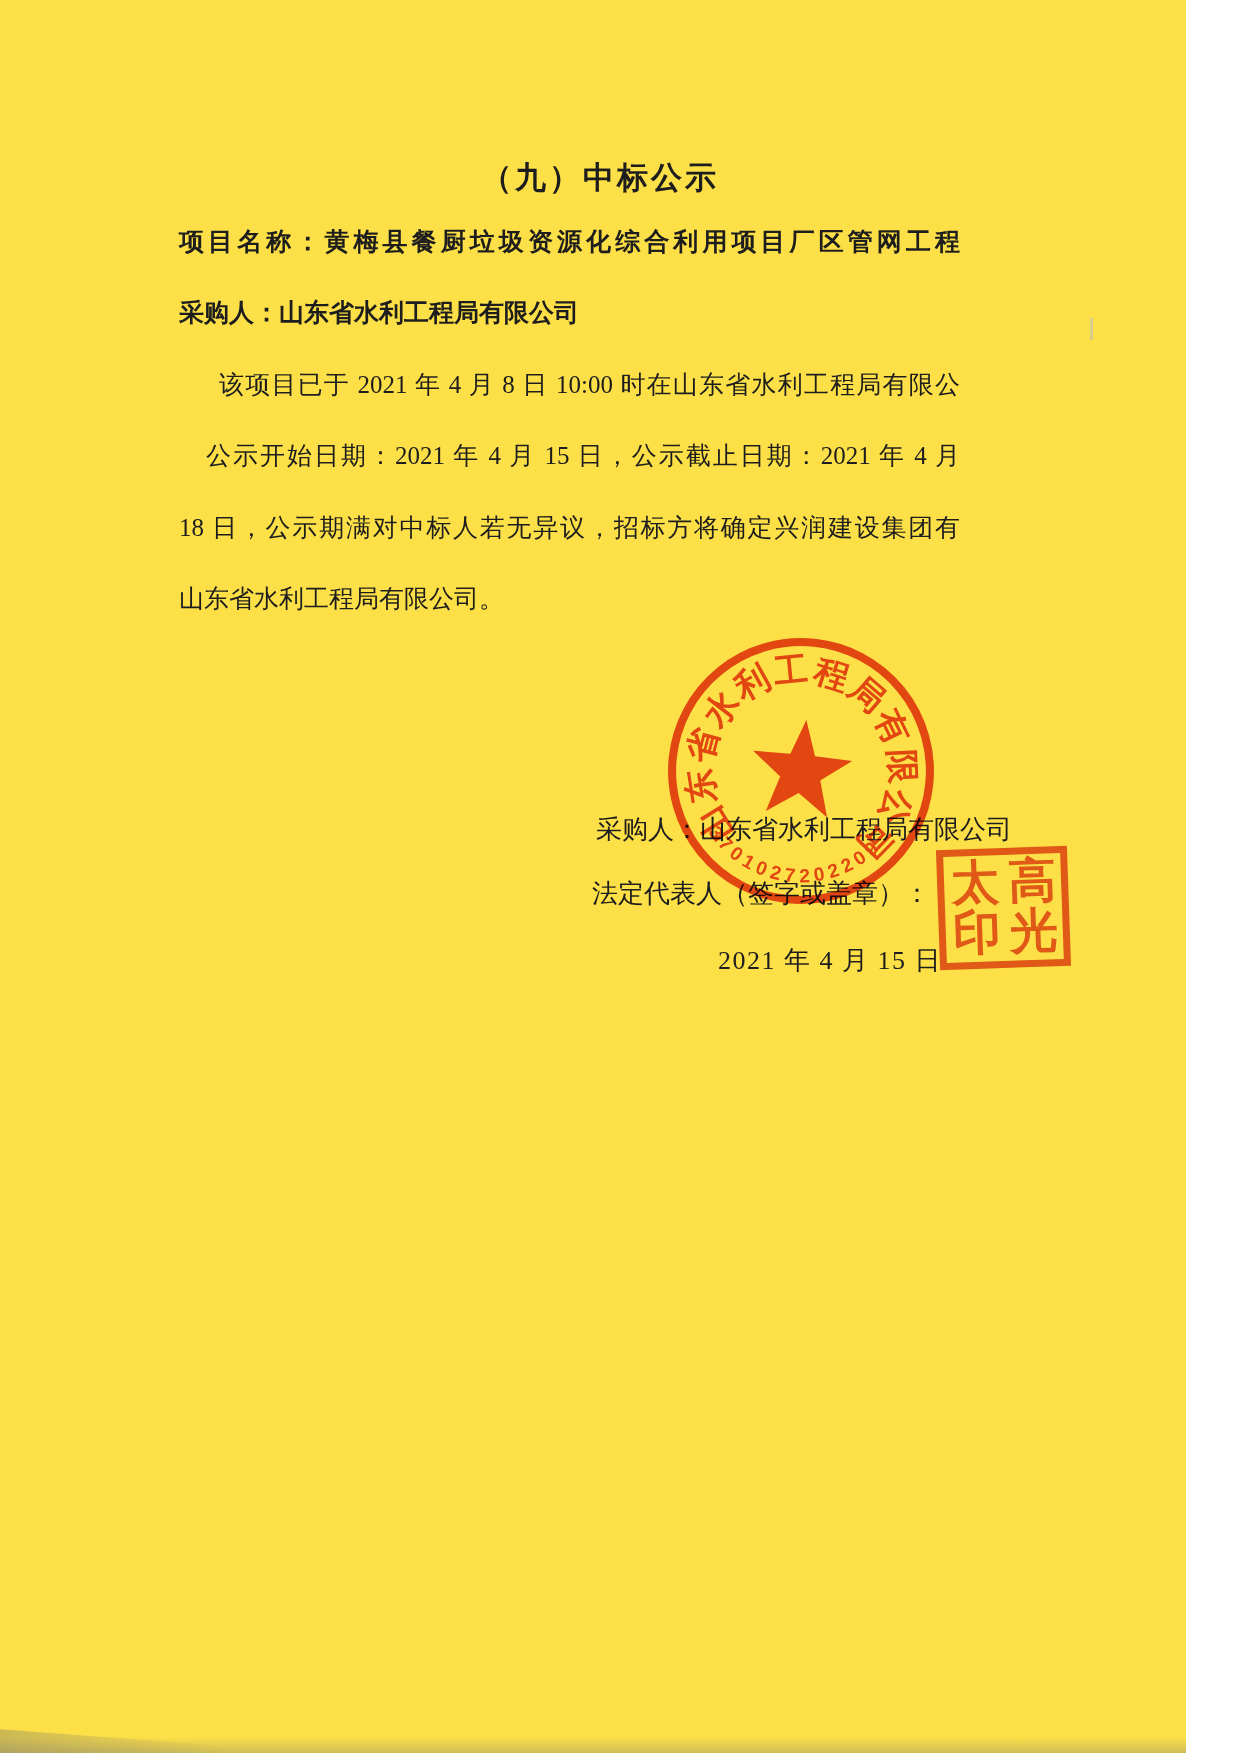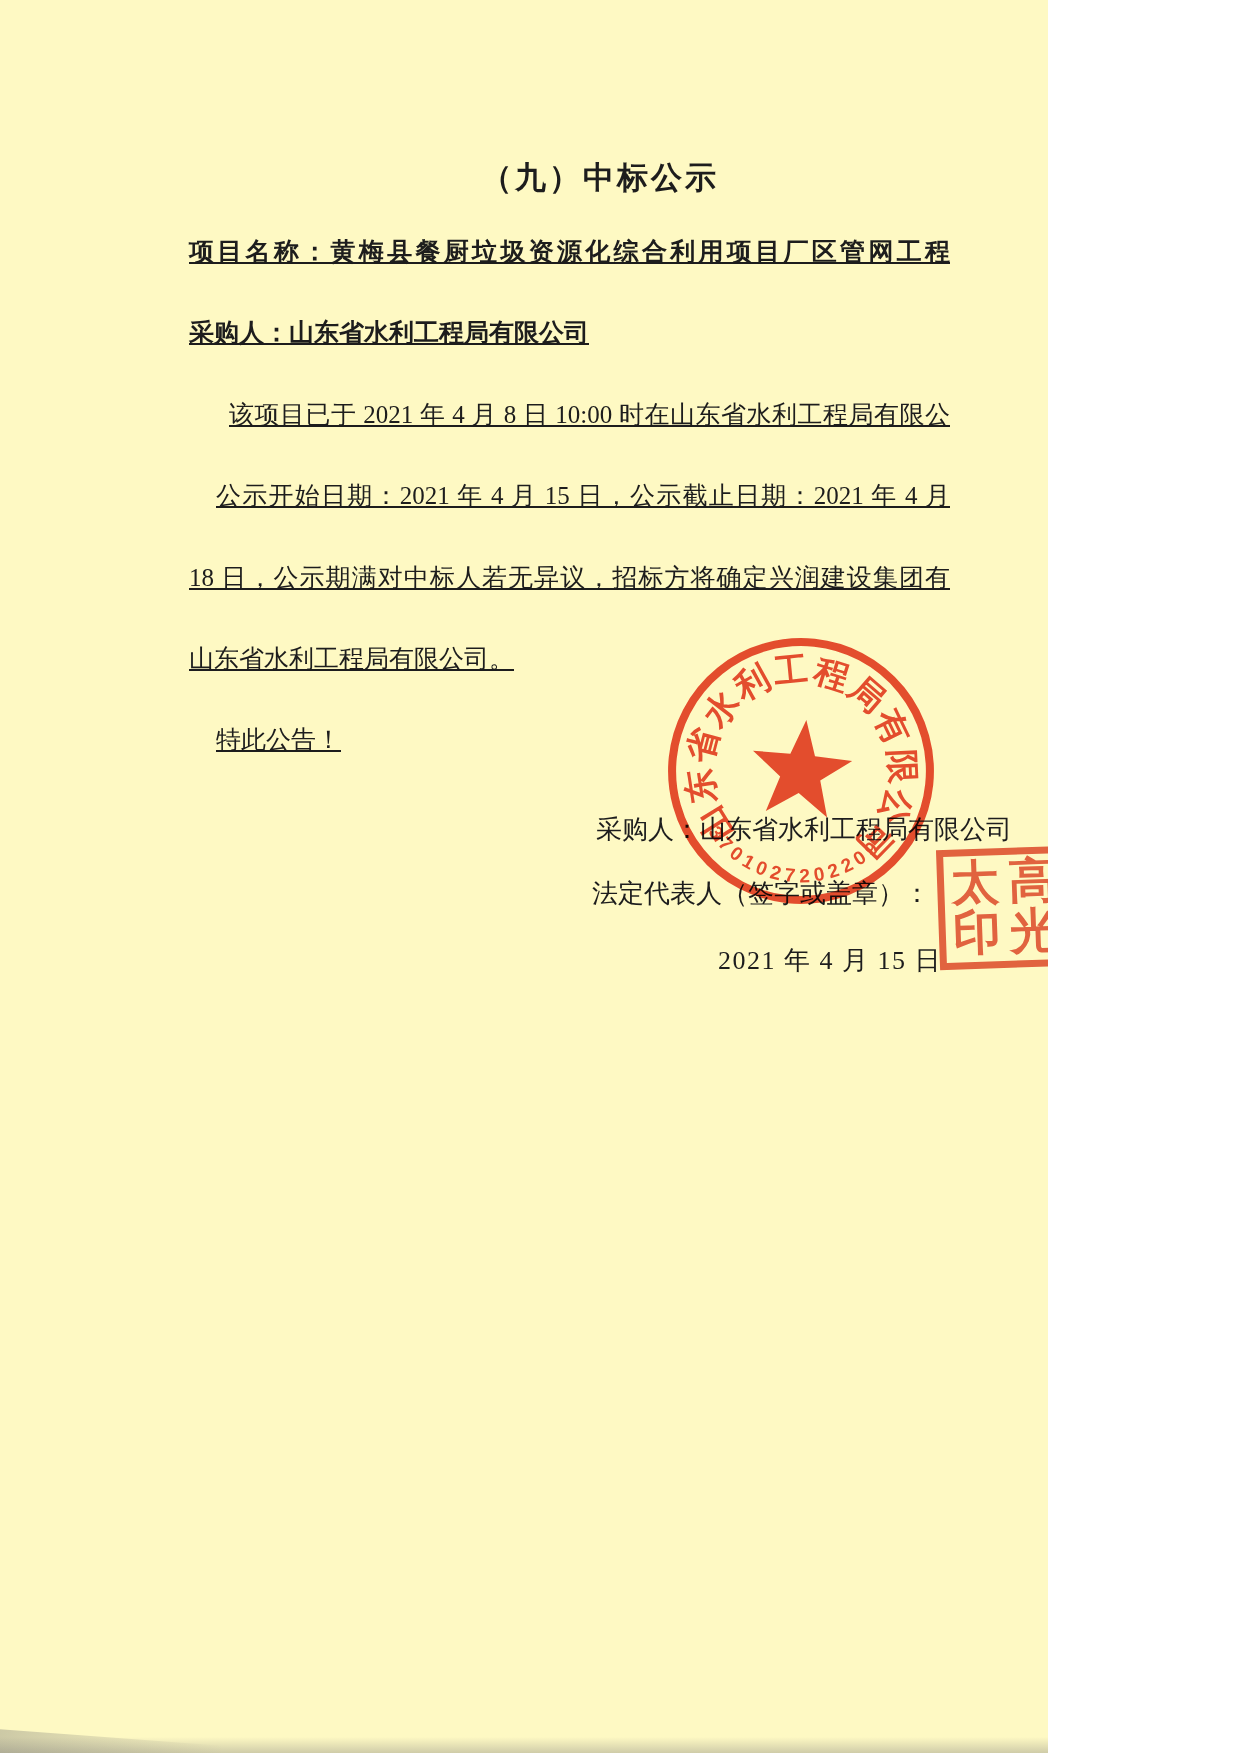--- a/index.html
+++ b/index.html
@@ -1,37 +1,36 @@
 <!DOCTYPE html>
 <html><head>
 <meta charset="utf-8">
 <style>
   html,body{margin:0;padding:0;}
   .page{
     position:relative;
-    width:1048px;height:1753px;
-    background:#fef9c3;
+    width:1186px;height:1753px;
+    background:#fde047;
     overflow:hidden;
     font-family:"Liberation Serif","DejaVu Serif",serif;
     color:#1d1d1d;
   }
   .title{
     position:absolute;left:0;top:136px;width:1200px;
     text-align:center;
     font-size:31px;font-weight:700;letter-spacing:3px;
   }
   .body-block{
     position:absolute;left:173px;top:203px;width:793px;
     font-size:25px;
   }
   .body-block p{
-    margin:16px;padding:0;
+    margin:6px;padding:0;
     height:65.4px;line-height:65.4px;
     white-space:nowrap;
-    text-decoration:underline;
   }
   .body-block p.jf{
     white-space:normal;
     text-align:justify;text-align-last:justify;
   }
   .semibold{font-weight:600;}
   .ind-lg{text-indent:40px;}
   .ind-sm{text-indent:27px;}
   .sig-line{position:absolute;font-size:26px;white-space:nowrap;}
   .sig-purchaser{left:596px;top:812px;}
@@ -75,21 +74,20 @@
 
   <h1 class="title">（九）中标公示</h1>
 
   <div class="body-block">
     <p class="jf semibold">项目名称：黄梅县餐厨垃圾资源化综合利用项目厂区管网工程</p>
     <p class="semibold">采购人：山东省水利工程局有限公司</p>
     <p class="jf ind-lg">该项目已于 2021 年 4 月 8 日 10:00 时在山东省水利工程局有限公</p>
     <p class="jf ind-sm">公示开始日期：2021 年 4 月 15 日，公示截止日期：2021 年 4 月</p>
     <p class="jf">18 日，公示期满对中标人若无异议，招标方将确定兴润建设集团有</p>
     <p>山东省水利工程局有限公司。</p>
-    <p class="ind-sm">特此公告！</p>
   </div>
 
   <div class="sig-line sig-purchaser">采购人：山东省水利工程局有限公司</div>
   <div class="sig-line sig-legal">法定代表人（签字或盖章）：</div>
   <div class="sig-line sig-date">2021 年 4 月 15 日</div>
 
   <svg class="round-seal" viewBox="0 0 280 280" xmlns="http://www.w3.org/2000/svg" id="round-seal-svg">
       <circle cx="140" cy="140" r="128" fill="none" stroke="#e2402a" stroke-width="8"></circle>
       <polygon points="140,89 152.3,124 189.5,124.9 160,147.5 170.6,183.1 140,162 109.4,183.1 120,147.5 90.5,124.9 127.7,124" fill="#e2402a"></polygon>
       <text fill="#e2402a" font-size="34" font-weight="bold" text-anchor="middle" dominant-baseline="central" font-family="&quot;Liberation Serif&quot;,serif" transform="translate(60.4,202.2) rotate(-128.0)">山</text>

